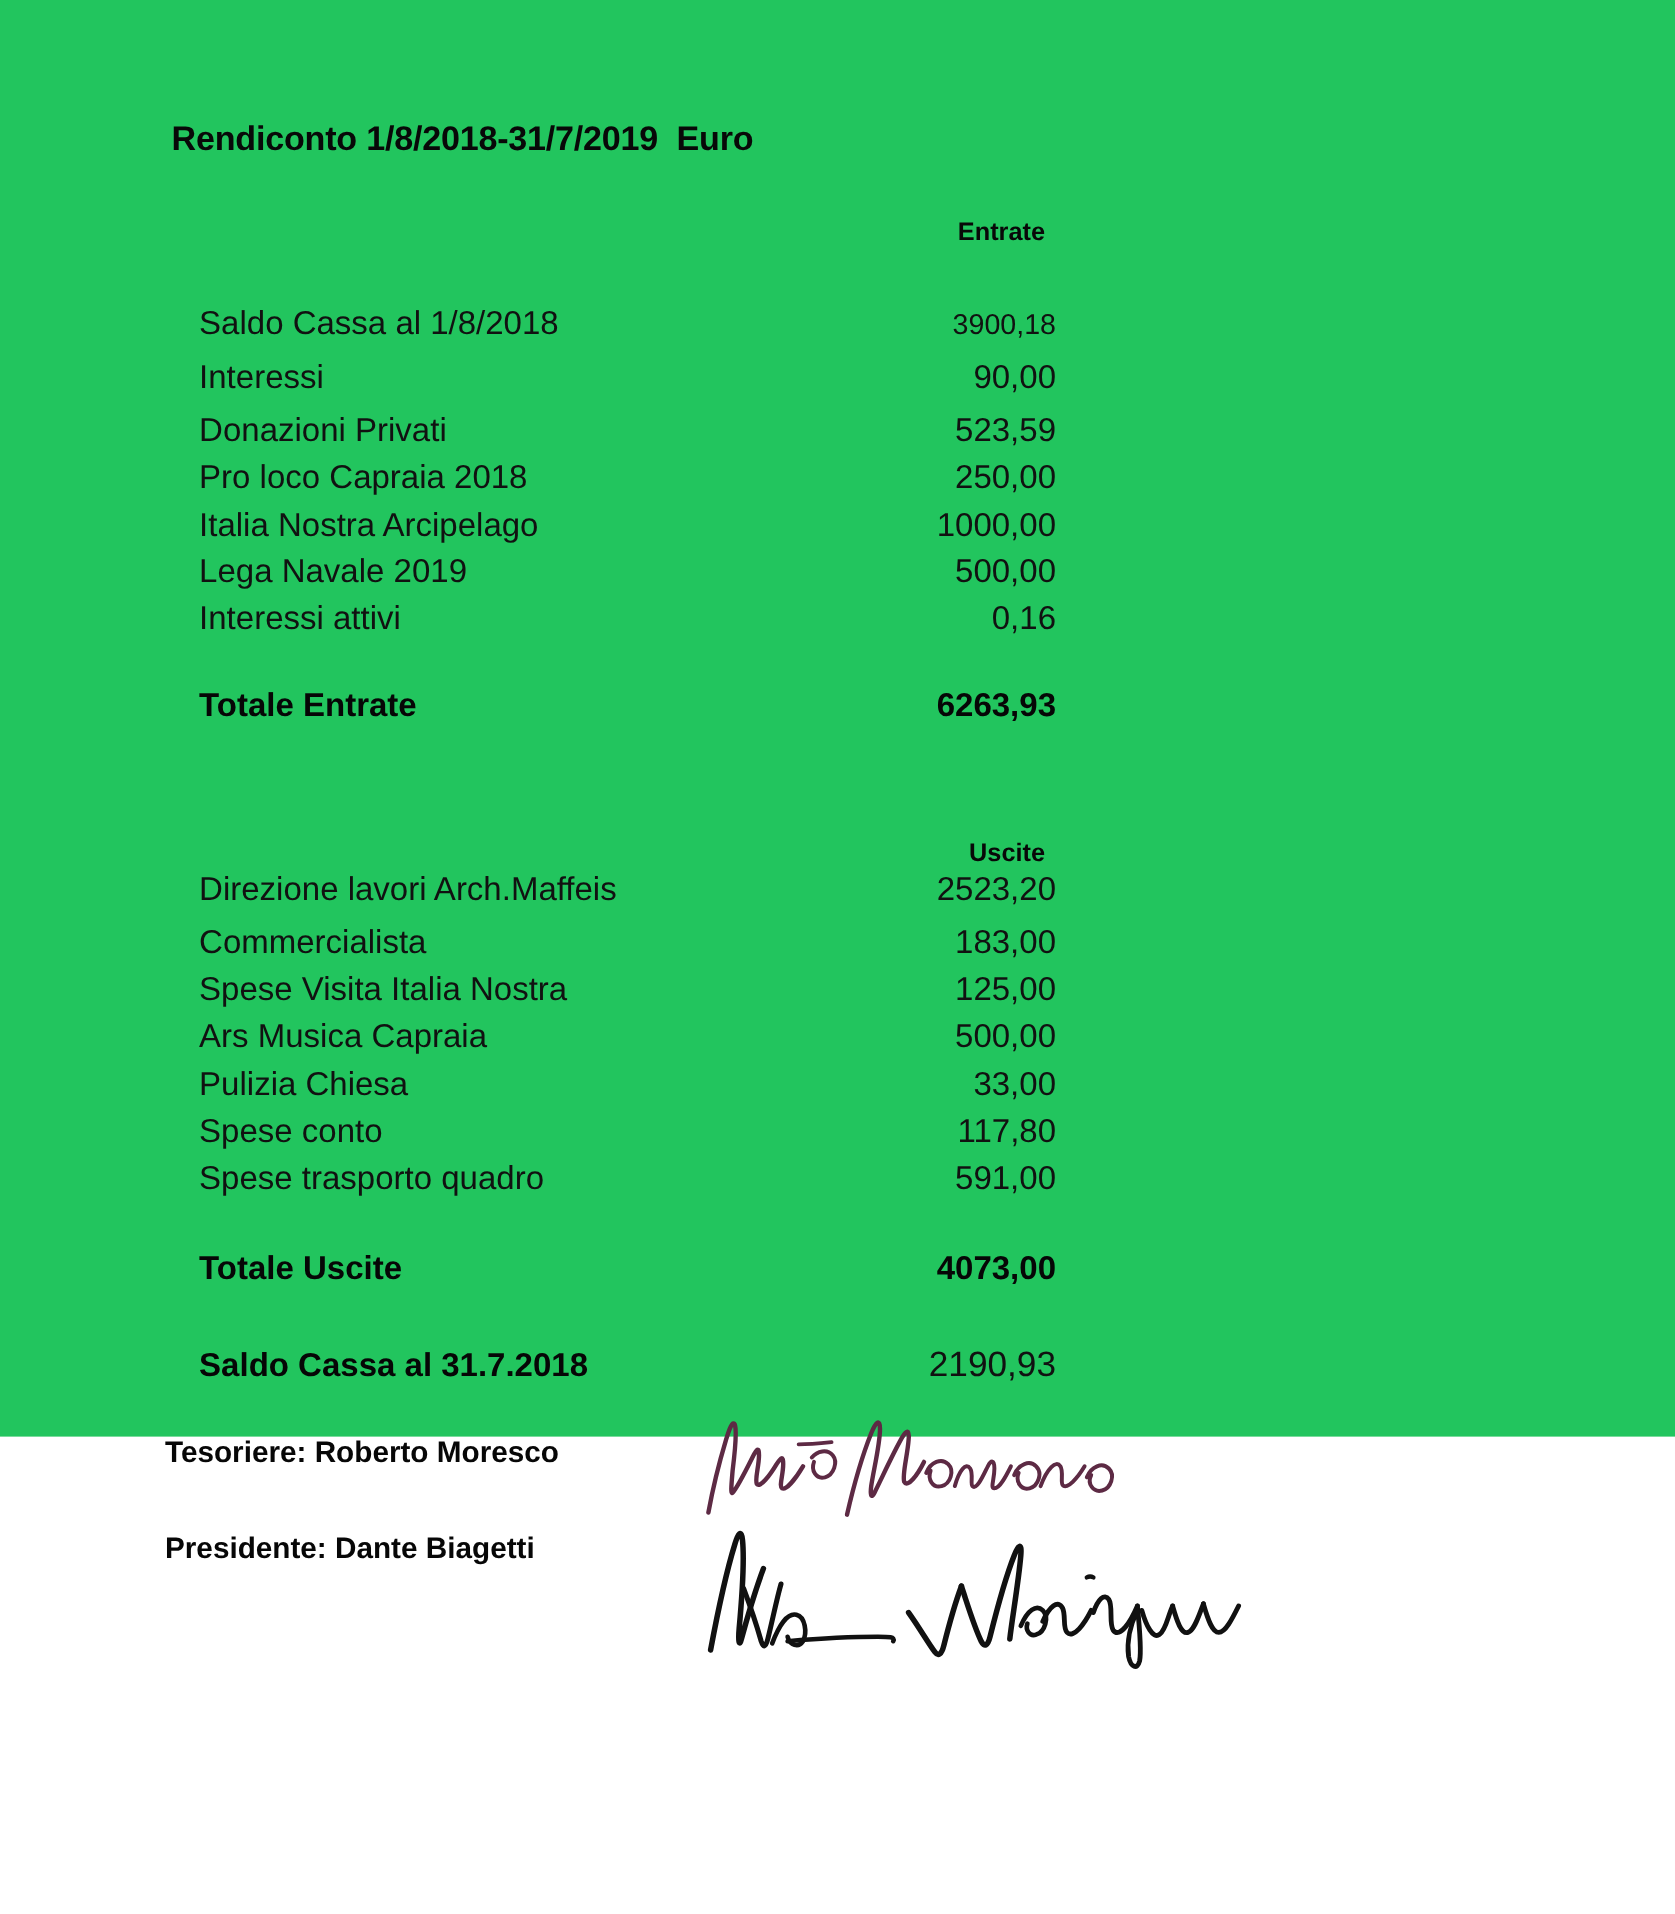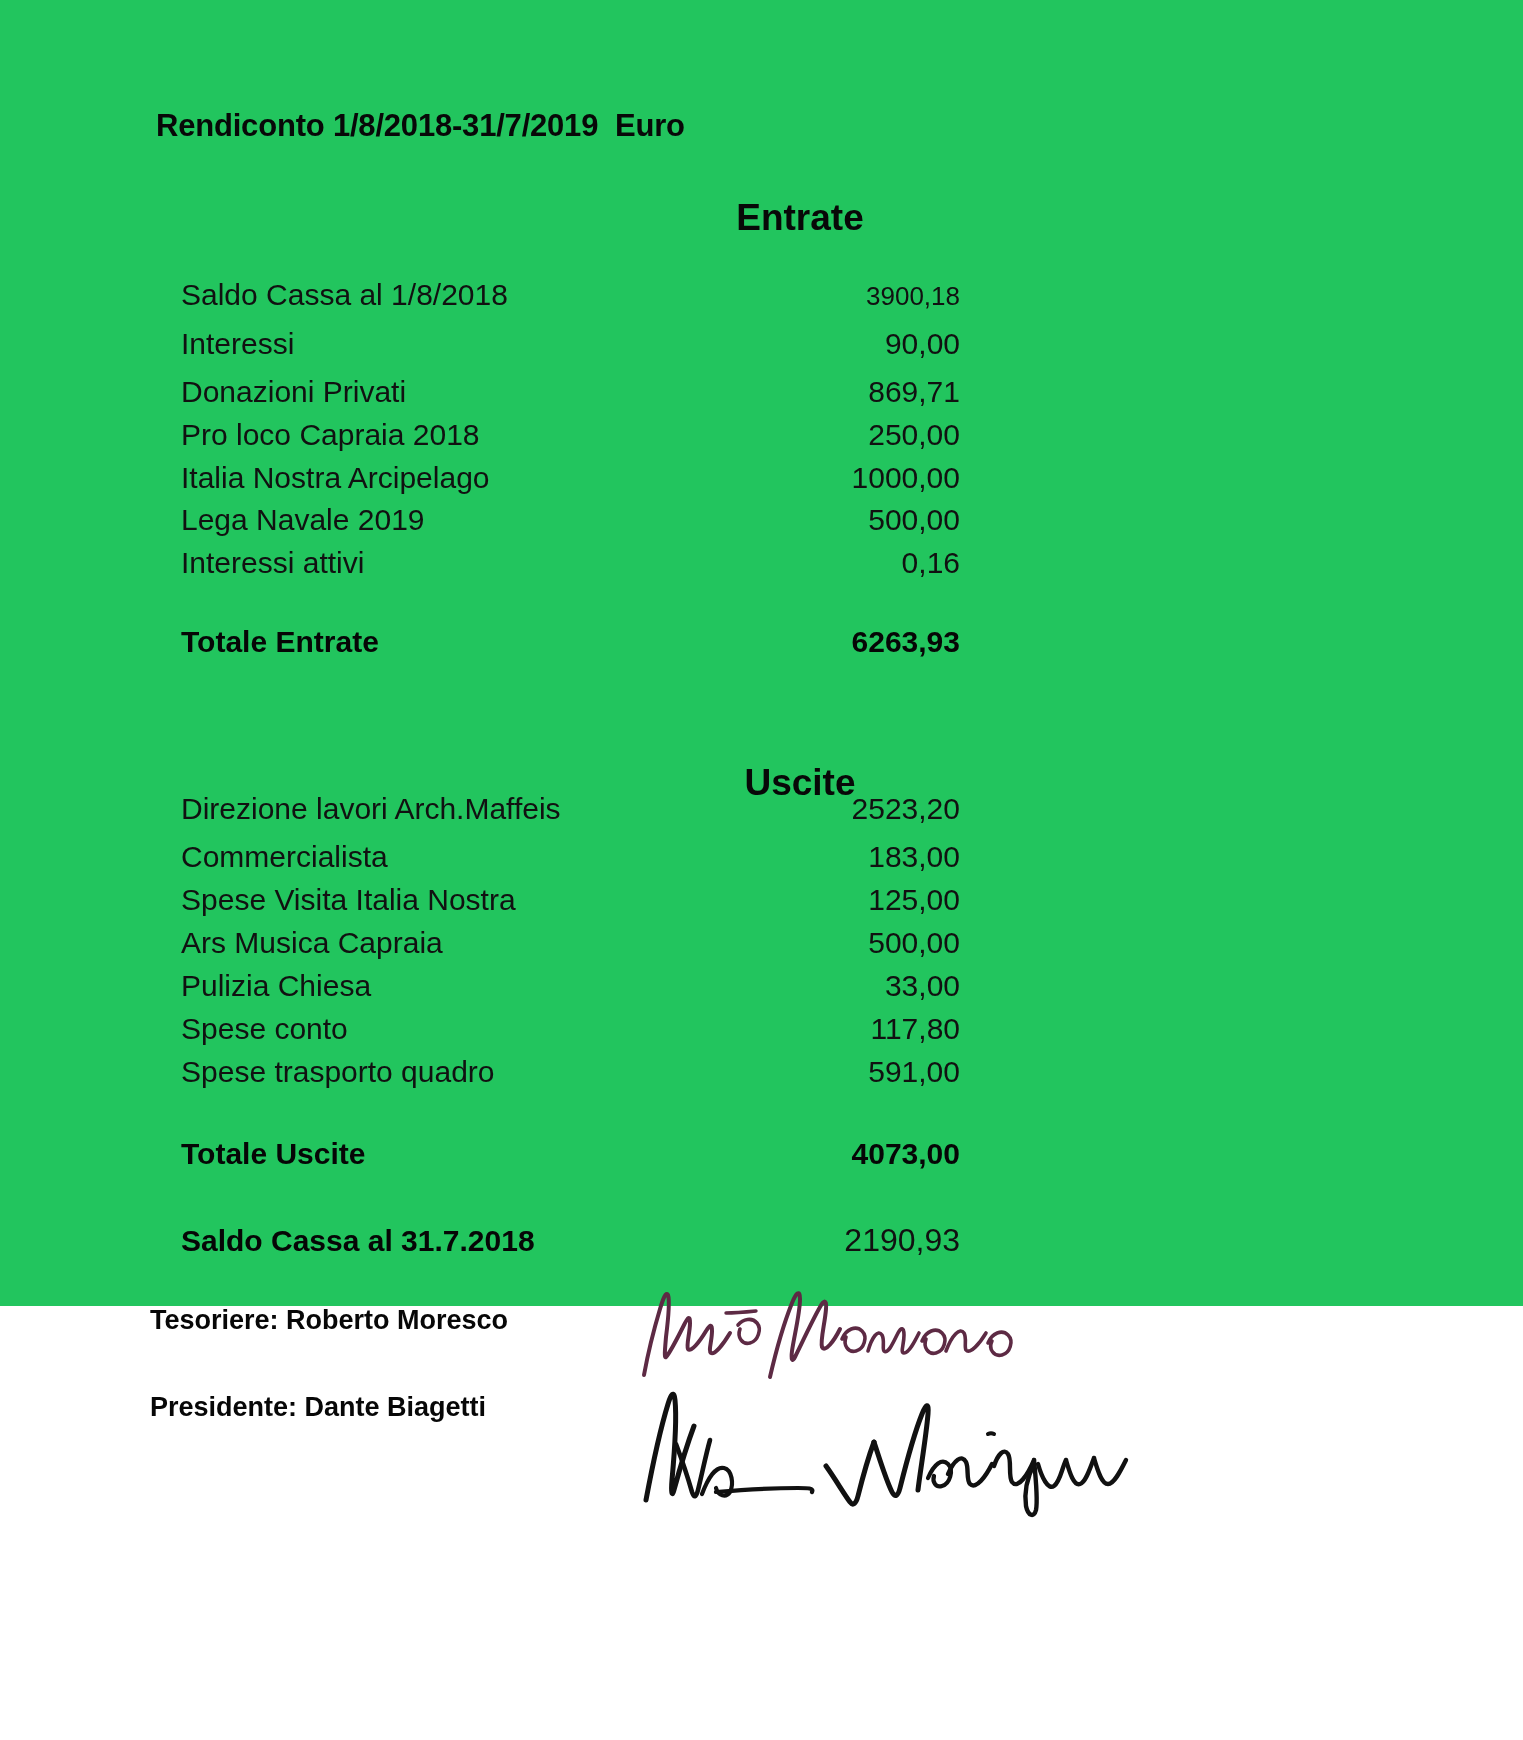--- a/index.html
+++ b/index.html
@@ -31,25 +31,25 @@
     font-size: 31px;
     font-weight: bold;
     letter-spacing: -0.2px;
     white-space: pre;
     color: #080808;
   }
 
   
   .section-head {
     position: absolute;
-    font-size: 37px;
+    font-size: 23px;
     font-weight: bold;
     color: #080808;
     width: 300px;
-    text-align: center;
+    text-align: right;
   }
   .section-head.entrate { left: 650px; top: 197px; }
   .section-head.uscite  { left: 650px; top: 762px; }
 
   
   .row {
     position: absolute;
     left: 150px;
     width: 810px;
     height: 41px;
@@ -127,21 +127,21 @@
   <div class="row" style="top:278px;">
     <span class="label">Saldo Cassa al 1/8/2018</span>
     <span class="amount small">3900,18</span>
   </div>
   <div class="row" style="top:327px;">
     <span class="label">Interessi</span>
     <span class="amount">90,00</span>
   </div>
   <div class="row" style="top:375px;">
     <span class="label">Donazioni Privati</span>
-    <span class="amount">869,71</span>
+    <span class="amount">523,59</span>
   </div>
   <div class="row" style="top:418px;">
     <span class="label">Pro loco Capraia 2018</span>
     <span class="amount">250,00</span>
   </div>
   <div class="row" style="top:461px;">
     <span class="label">Italia Nostra Arcipelago</span>
     <span class="amount">1000,00</span>
   </div>
   <div class="row" style="top:503px;">

